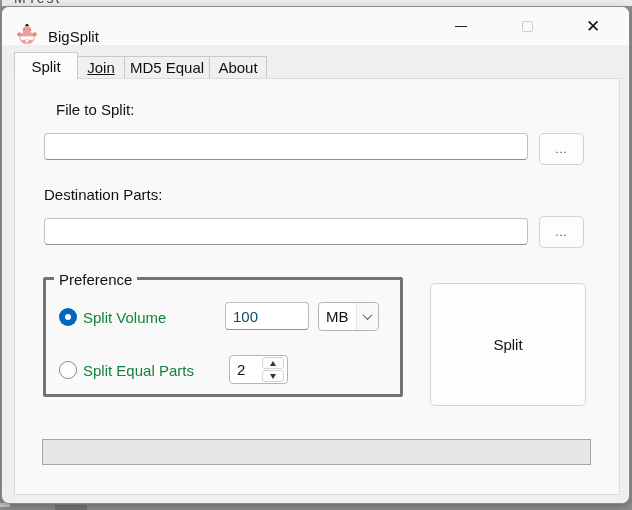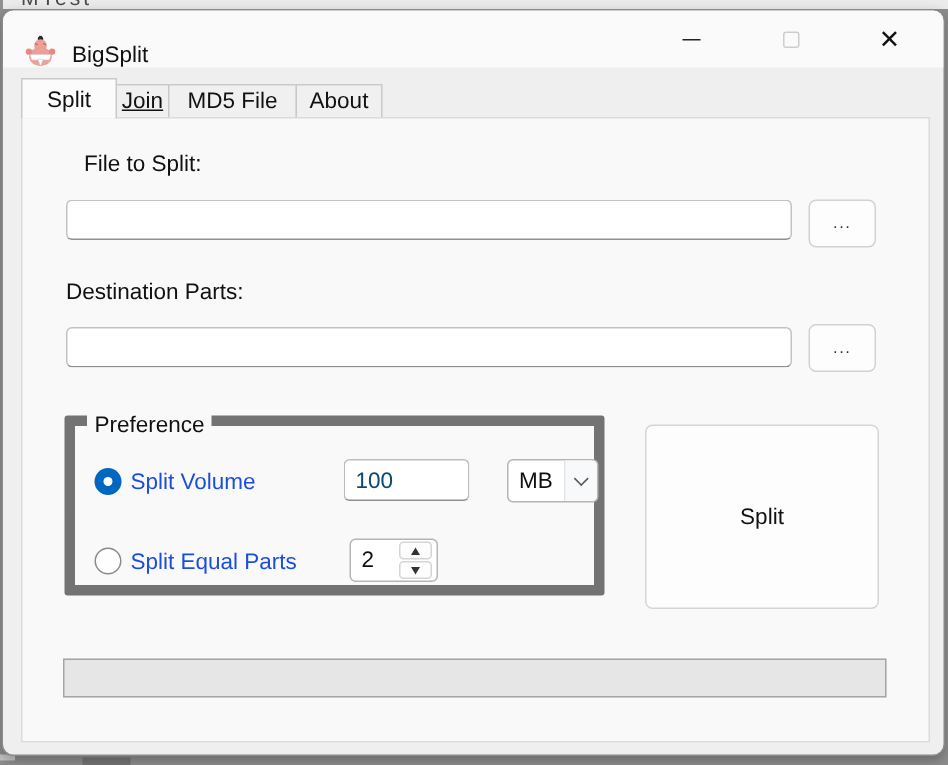--- a/index.html
+++ b/index.html
@@ -59,21 +59,21 @@
   .tab {
     height:23px; background:#F0F0F0; border:1px solid #C9C9C9;
     display:flex; align-items:center; justify-content:center;
     font-size:15px; margin-left:-1px; padding:0 4px; color:#111;
   }
   .tab.active {
     height:27px; background:#FBFBFB; border-bottom:none; z-index:3;
     margin-left:0; position:relative;
   }
   .tab-split { width:64px; }
-  .tab-join  { width:36px;text-decoration:underline; }
+  .tab-join  { width:48px;text-decoration:underline; }
   .tab-md5   { width:86px; }
   .tab-about { width:58px; }
 
   
   .tabpage {
     position:absolute; left:12px; top:71px; width:606px; height:417px;
     background:#F9F9F9; border:1px solid #DBDBDB; z-index:2;
   }
 
   .field-label { position:absolute; font-size:15px; color:#111; }
@@ -95,51 +95,51 @@
     background:#FDFDFD; border:1px solid #D2D2D2; border-radius:5px;
     font-size:11px; color:#333; letter-spacing:1px;
     display:flex; align-items:center; justify-content:center; cursor:default;
   }
   .browse-file { top:54px; }
   .browse-dest { top:137px; }
 
   
   .groupbox {
     position:absolute; left:28px; top:198px; width:360px; height:120px;
-    border:7px solid #737373; border-radius:2px;
+    border:3px solid #737373; border-radius:2px;
   }
   .group-legend {
     position:absolute; left:8px; top:-9px; background:#F9F9F9;
     padding:0 5px; font-size:15px; color:#111;
   }
   .radio-row { position:absolute; display:flex; align-items:center; gap:6px; }
   .row-volume { left:13px; top:28px; }
   .row-equal  { left:13px; top:81px; }
   .radio {
     width:18px; height:18px; border-radius:50%; flex:0 0 auto; position:relative;
   }
   .radio.checked { background:#0067C0; }
   .radio.checked::after {
     content:""; position:absolute; left:6px; top:6px; width:6px; height:6px;
     border-radius:50%; background:#FFFFFF;
   }
   .radio.unchecked { background:#FEFEFE; border:1px solid #8A8A8A; }
-  .radio-label { font-size:15px; color:#1d4ed8; }
+  .radio-label { font-size:15px; color:#15803d; }
 
   .vol-input {
     position:absolute; left:179px; top:22px; width:84px; height:28px;
     background:#FFF; border:1px solid #BDBDBD; border-bottom-color:#8F8F8F;
     border-radius:4px; font-size:15px; padding:0 7px; color:#0c4a6e;
     font-family:"Liberation Sans", sans-serif; outline:none;
   }
 
   .combo {
     position:absolute; left:272px; top:22px; width:61px; height:29px;
     background:#FFF; border:1px solid #B5B5B5; border-radius:4px;
-    display:flex; align-items:center; cursor:default;margin-left:16px;
+    display:flex; align-items:center; cursor:default;
   }
   .combo-value { font-size:15px; padding-left:7px; color:#111; flex:1; }
   .combo-dd {
     width:22px; height:100%; border-left:1px solid #E3E3E3; background:#F7F9FA;
     display:flex; align-items:center; justify-content:center;
     border-radius:0 4px 4px 0;
   }
   .chev { width:7px; height:7px; border-right:1.5px solid #555; border-bottom:1.5px solid #555;
     transform:rotate(45deg) translate(-1px,-1px); }
 
@@ -206,21 +206,21 @@
       </div>
       <div class="win-btn">
         <span class="glyph-close">✕</span>
       </div>
     </div>
   </div>
 
   <div class="tabstrip">
     <div class="tab active tab-split">Split</div>
     <div class="tab tab-join">Join</div>
-    <div class="tab tab-md5">MD5 File</div>
+    <div class="tab tab-md5">MD5 Equal</div>
     <div class="tab tab-about">About</div>
   </div>
 
   <div class="tabpage">
 
     <span class="field-label lbl-file">File to Split:</span>
     <input class="text-input inp-file" type="text" value="" style="">
     <button class="browse-btn browse-file">...</button>
 
     <span class="field-label lbl-dest">Destination Parts:</span>

